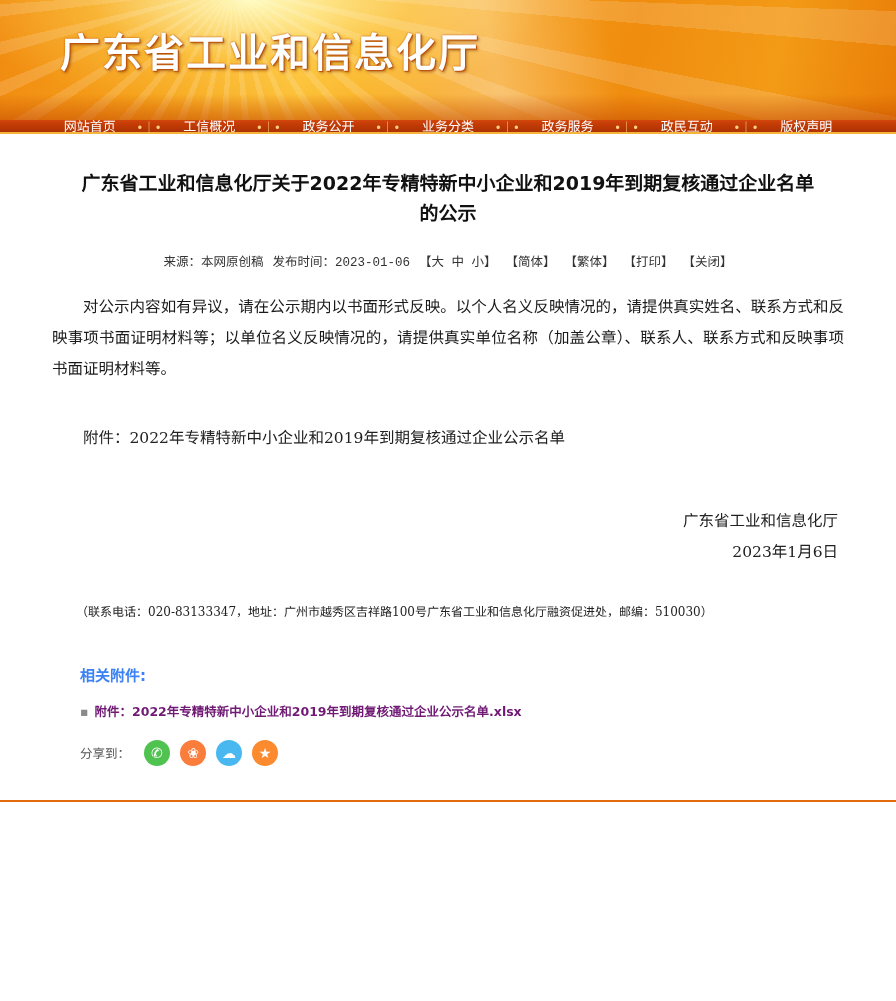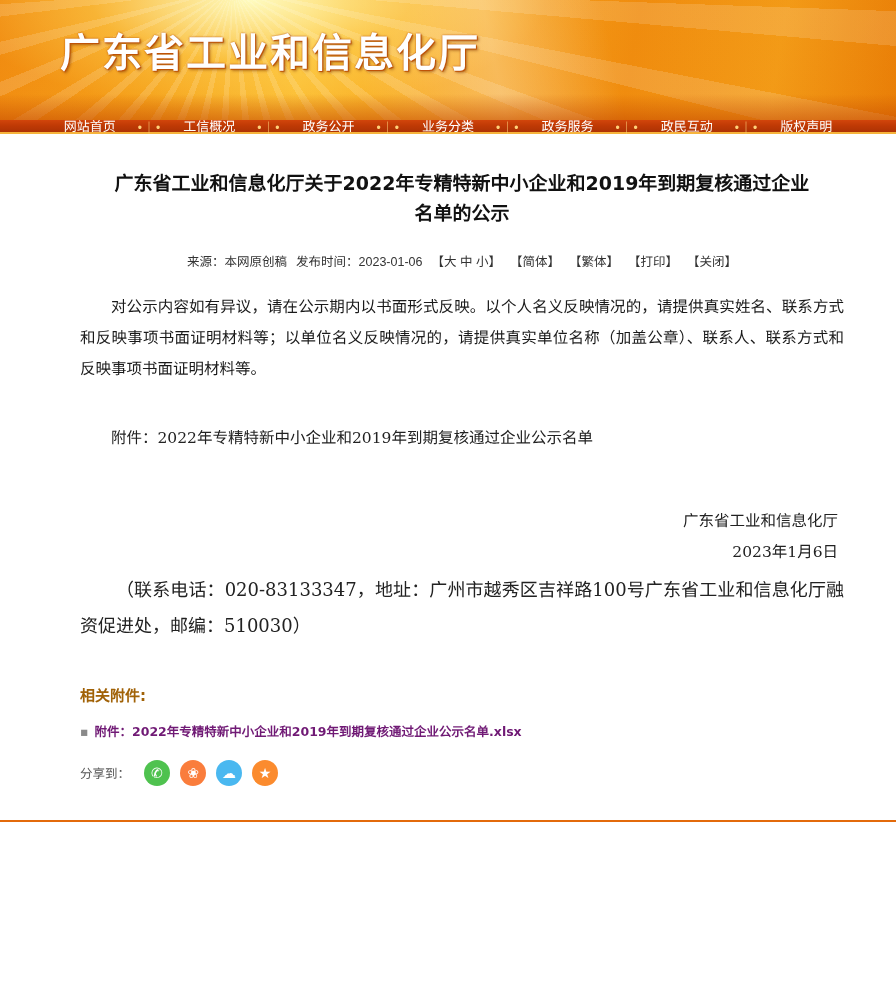--- a/index.html
+++ b/index.html
@@ -96,37 +96,37 @@
   }
   .nav-sep {
     color: #ffd27a;
     font-size: 12px;
     letter-spacing: 1px;
     user-select: none;
   }
 
   
   .article {
-    padding: 34px 52px 0 80px;
+    padding: 34px 52px 0 52px;
   }
   .doc-title {
     text-align: center;
     font-size: 19px;
     font-weight: bold;
     line-height: 1.6;
     color: #111;
     margin: 0 26px 0 26px;
     font-family: "DejaVu Sans", "Liberation Sans", sans-serif;
   }
   .meta {
     margin-top: 22px;
     text-align: center;
     font-size: 12.5px;
     color: #333;
-    font-family: Liberation Sans, sans-serif;
+    font-family: Liberation Mono, monospace;
   }
   .meta .meta-link { color: #333; cursor: pointer; }
   .meta .sp { display: inline-block; width: 9px; }
 
   .body-text {
     margin-top: 22px;
     font-size: 15.5px;
     line-height: 2.0;
     color: #1a1a1a;
     text-align: justify;
@@ -145,35 +145,35 @@
   }
   .signature {
     margin-top: 52px;
     text-align: right;
     font-size: 15.5px;
     line-height: 2.0;
     padding-right: 6px;
     font-family: "DejaVu Serif", "Liberation Serif", serif;
   }
   .contact {
-    margin-top: 4px;
-    font-size: 18px;
+    margin-top: 32px;
+    font-size: 12px;
     line-height: 2.0;
     text-indent: 2em;
     text-align: justify;
     font-family: "DejaVu Serif", "Liberation Serif", serif;
   }
 
   
   .attachments {
     margin-top: 40px;
     padding: 0 52px;
   }
   .attach-head {
-    color: #a16207;
+    color: #3b82f6;
     font-weight: bold;
     font-size: 15px;
     margin-bottom: 16px;
     padding-left: 28px;
     font-family: "DejaVu Sans", "Liberation Sans", sans-serif;
   }
   .attach-item {
     padding-left: 28px;
     font-size: 12.5px;
     color: #6a6a6a;

